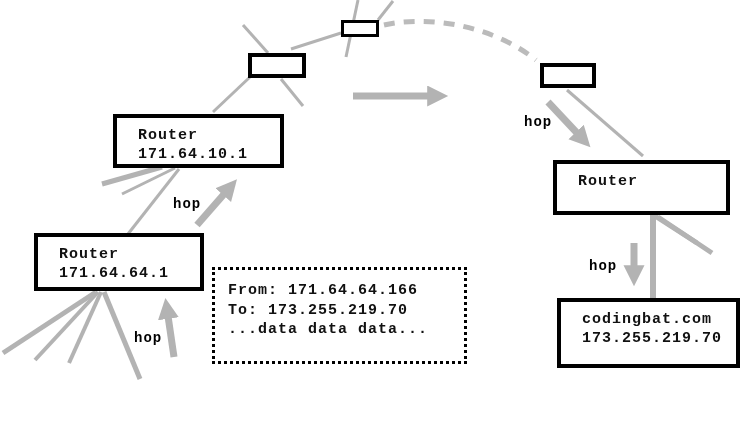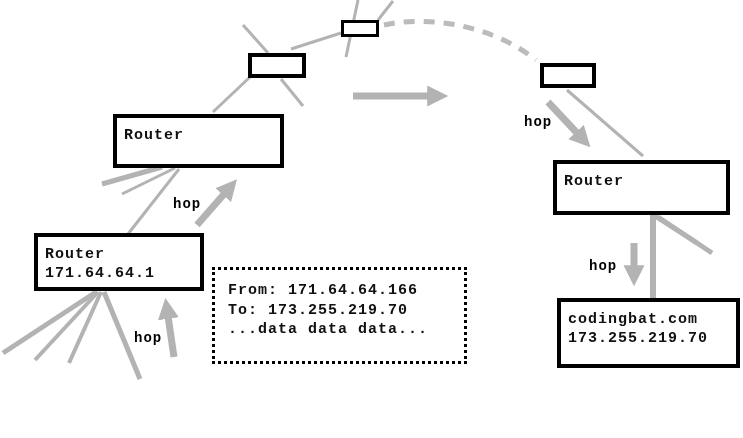--- a/index.html
+++ b/index.html
@@ -11,21 +11,21 @@
     overflow:hidden;
   }
   .wires{position:absolute;left:0;top:0;}
   .box{
     position:absolute;
     box-sizing:border-box;
     background:#ffffff;
     border:4px solid #000000;
   }
   .labeled{
-    padding:8px 6px 0 7px;
+    padding:8px 6px 0 21px;
     font-size:15px;
     font-weight:bold;
     line-height:19px;
     color:#111111;
     white-space:nowrap;
     letter-spacing:1px;
   }
   .packet{
     border:3px dotted #000000;
     padding:11px 6px 0 13px;
@@ -80,20 +80,21 @@
     <line x1="548" y1="102" x2="578" y2="134" stroke="#b3b3b3" stroke-width="7" marker-end="url(#ah)"></line>
     <line x1="634" y1="243" x2="634" y2="268" stroke="#b3b3b3" stroke-width="7" marker-end="url(#ah)"></line>
   </svg>
 
   <div class="box small-a" style="left:341px;top:20px;width:38px;height:17px;"></div>
   <div class="box" style="left:248px;top:53px;width:58px;height:25px;"></div>
   <div class="box" style="left:540px;top:63px;width:56px;height:25px;"></div>
 
   <div class="box labeled" style="left:113px;top:114px;width:171px;height:54px;">
     <div>Router</div>
+    <div>171.64.10.1</div>
   </div>
 
   <div class="box labeled" style="left:34px;top:233px;width:170px;height:58px;">
     <div>Router</div>
     <div>171.64.64.1</div>
   </div>
 
   <div class="box labeled" style="left:553px;top:160px;width:177px;height:55px;">
     <div>Router</div>
   </div>

